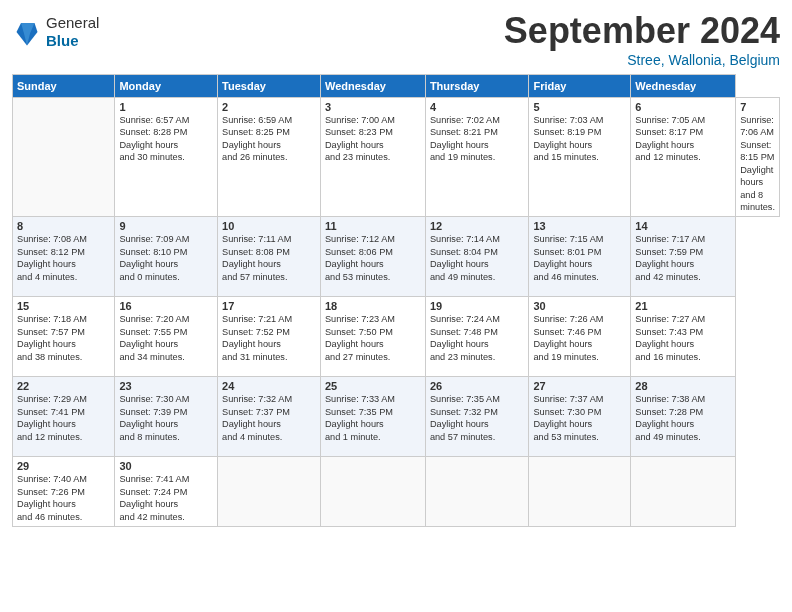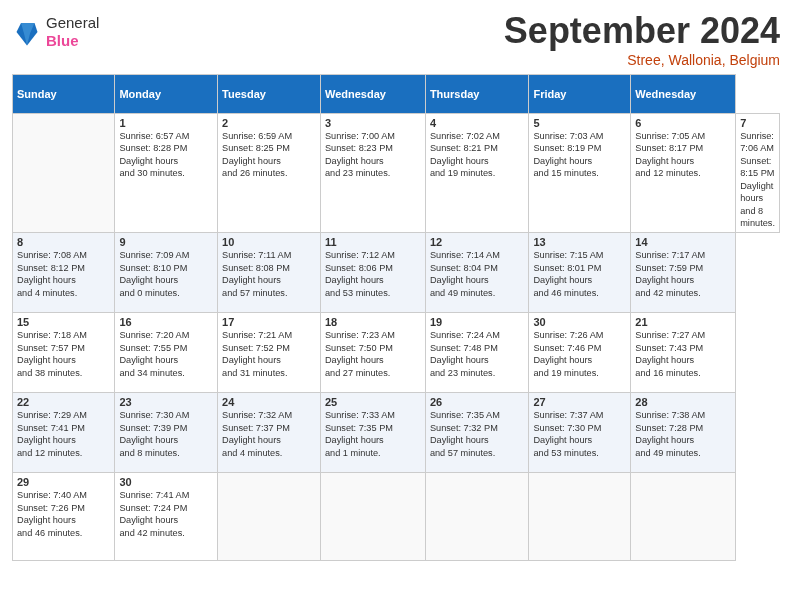--- a/index.html
+++ b/index.html
@@ -28,33 +28,33 @@
     .title-block {
       text-align: right;
     }
     .month-title {
       font-size: 36px;
       font-weight: bold;
       color: #333;
     }
     .location {
       font-size: 14px;
-      color: #c2410c;
+      color: #0369a1;
     }
     table {
       width: 100%;
       border-collapse: collapse;
       font-size: 10px;
     }
     thead tr th {
       background: #1a6fbf;
       color: #fff;
       font-size: 11px;
       font-weight: bold;
-      padding: 13px 4px;
+      padding: 5px 4px;
       text-align: left;
       border: 1px solid #ccc;
     }
     tbody tr td {
       vertical-align: top;
       border: 1px solid #ccc;
       padding: 3px 4px;
       width: 14.28%;
       height: 80px;
     }
@@ -73,36 +73,36 @@
     }
     .day-info {
       font-size: 9.2px;
       color: #333;
       line-height: 1.35;
     }
     .empty-cell {
       background: #f9f9f9 !important;
     }
     .last-row td {
-      height: 88px;
+      height: 70px;
     }
   </style>
 </head>
 <body>
 
 <div class="container">
   <div class="header-row">
     <div class="logo">
   <svg width="30" height="30" viewBox="0 0 36 40" style="margin-right:4px;">
     <path d="M10 8 L28 8 L32 20 L18 38 L4 20 Z" fill="#1a6fbf"></path>
     <path d="M10 8 L28 8 L22 22 L18 38 L14 22 Z" fill="#4a9ee0" opacity="0.6"></path>
   </svg>
   <div style="line-height:1.2;">
     <div style="font-size:15px;font-weight:normal;color:#333;">General</div>
-    <div style="font-size:15px;font-weight:bold;color:#ec4899;">Blue</div>
+    <div style="font-size:15px;font-weight:bold;color:#0369a1;">Blue</div>
   </div>
 </div>
     <div class="title-block">
       <div class="month-title">September 2024</div>
       <div class="location">Stree, Wallonia, Belgium</div>
     </div>
   </div>
 
   <table>
     <thead>

